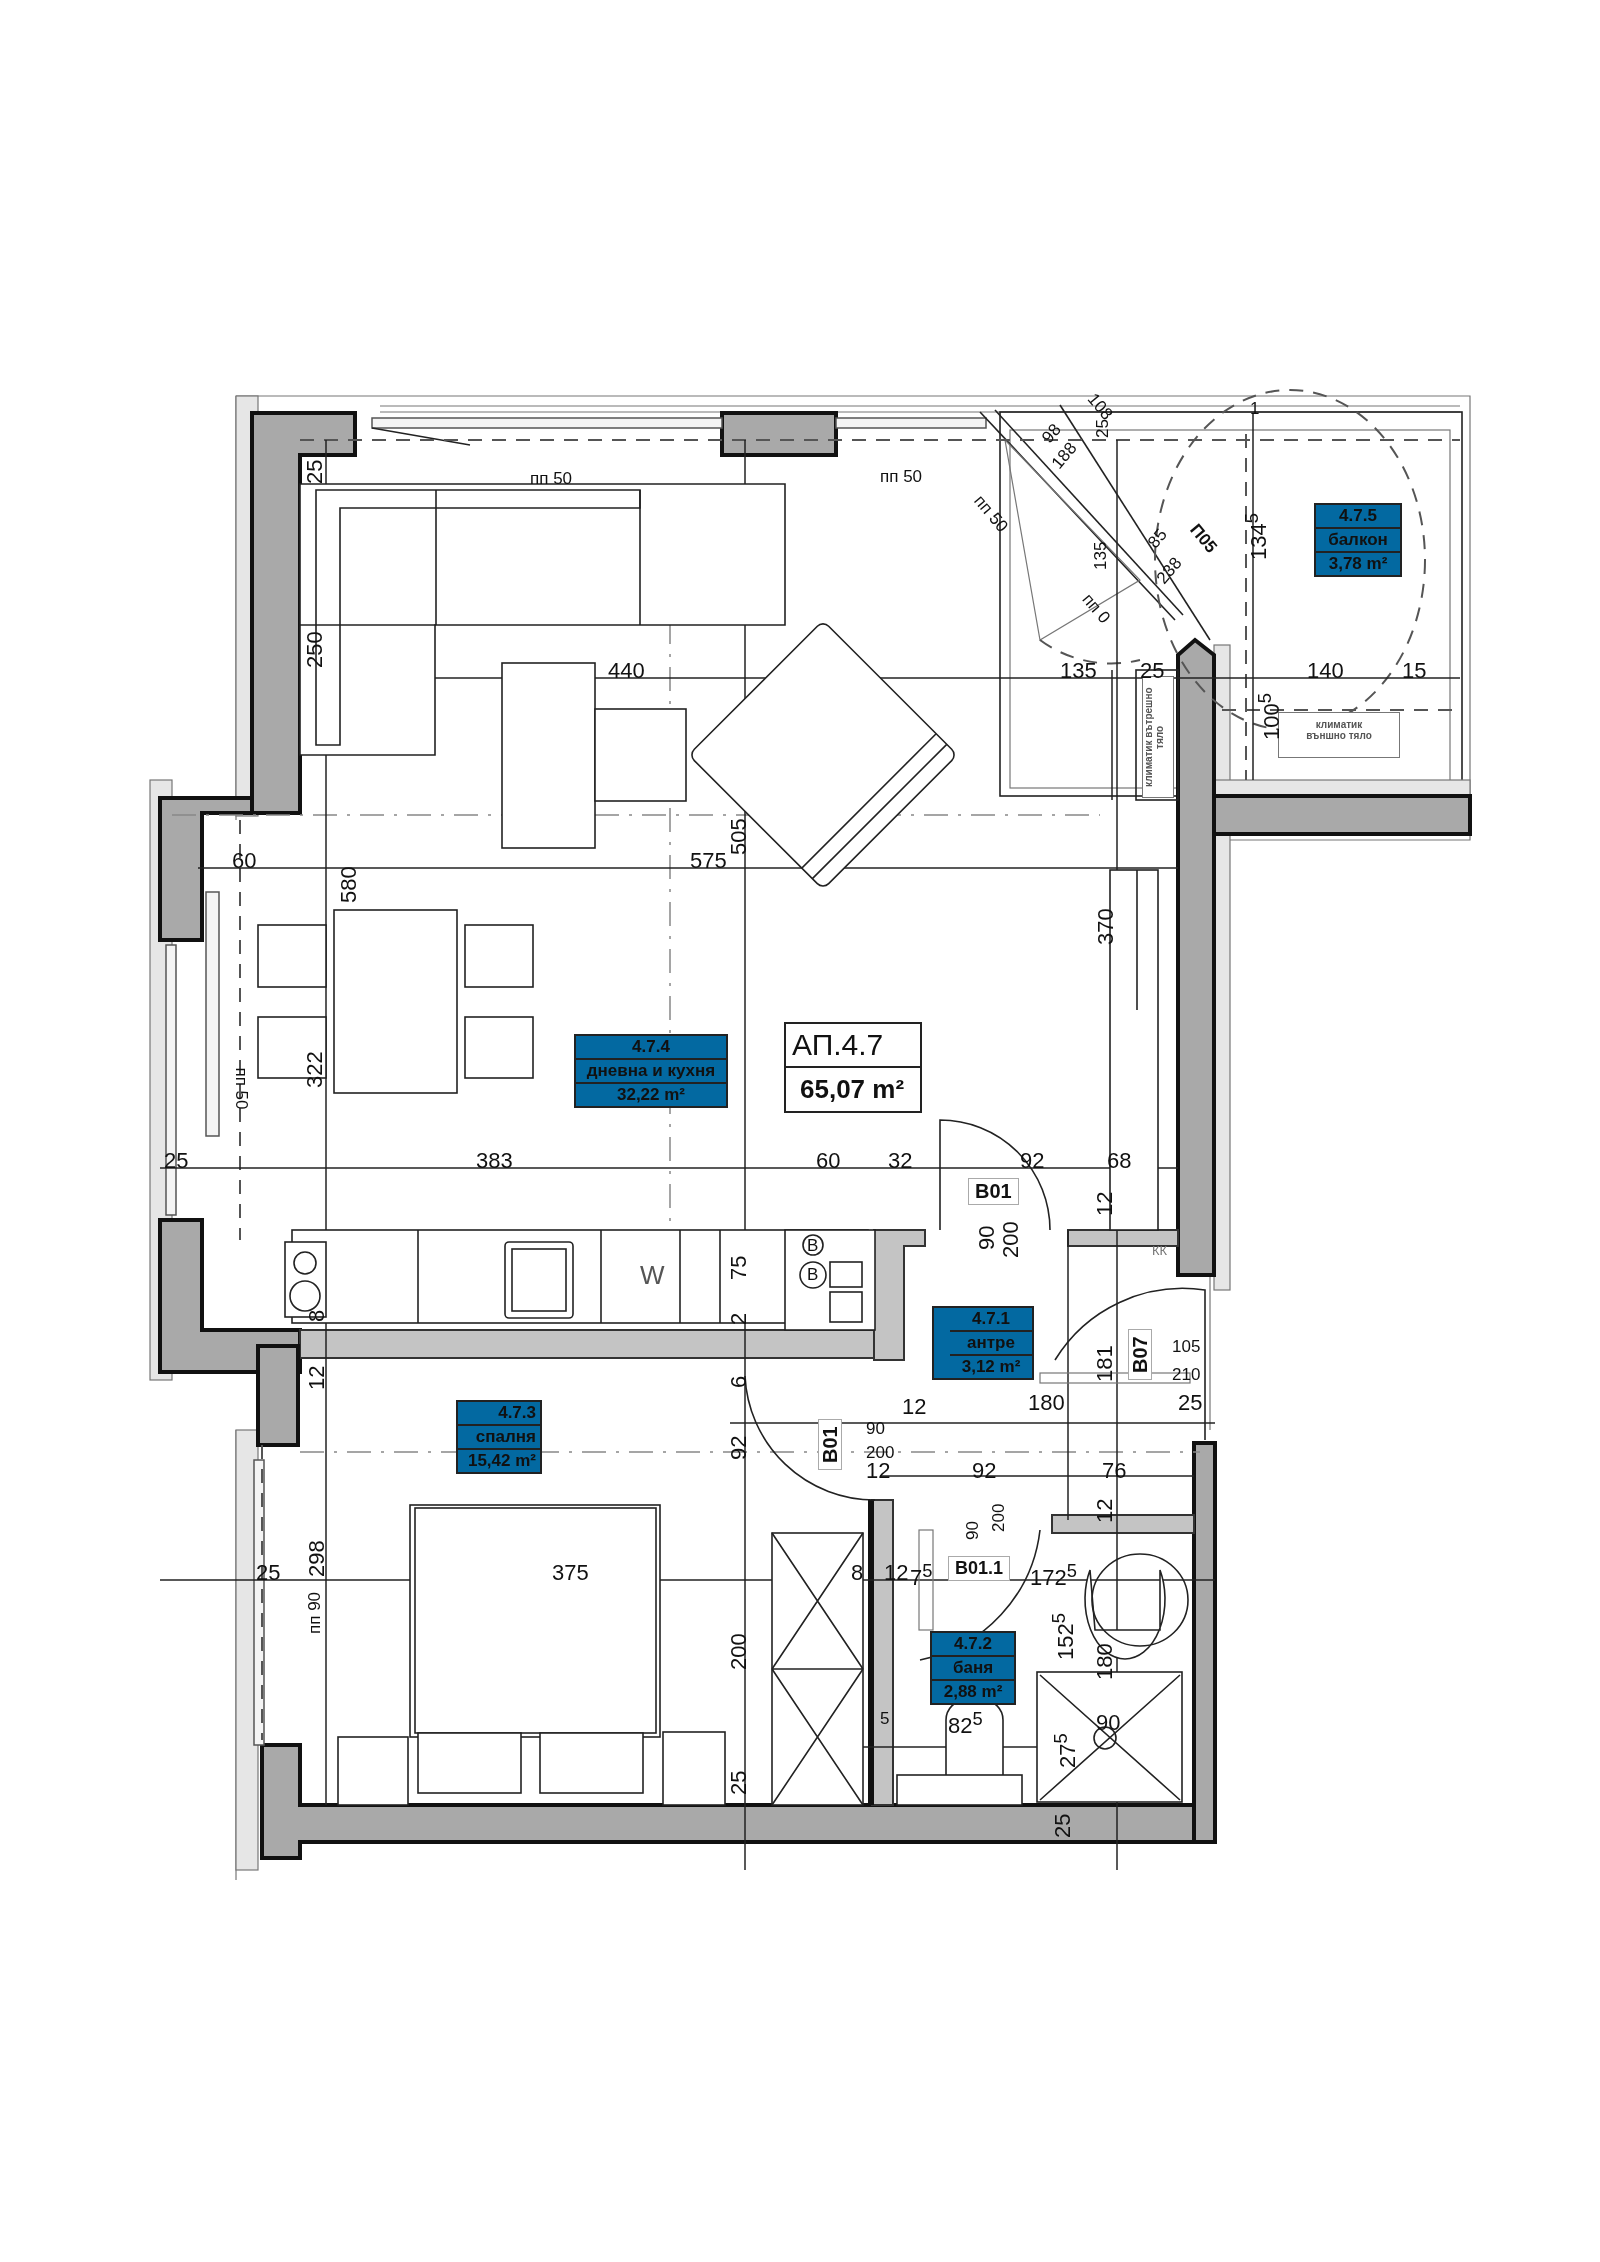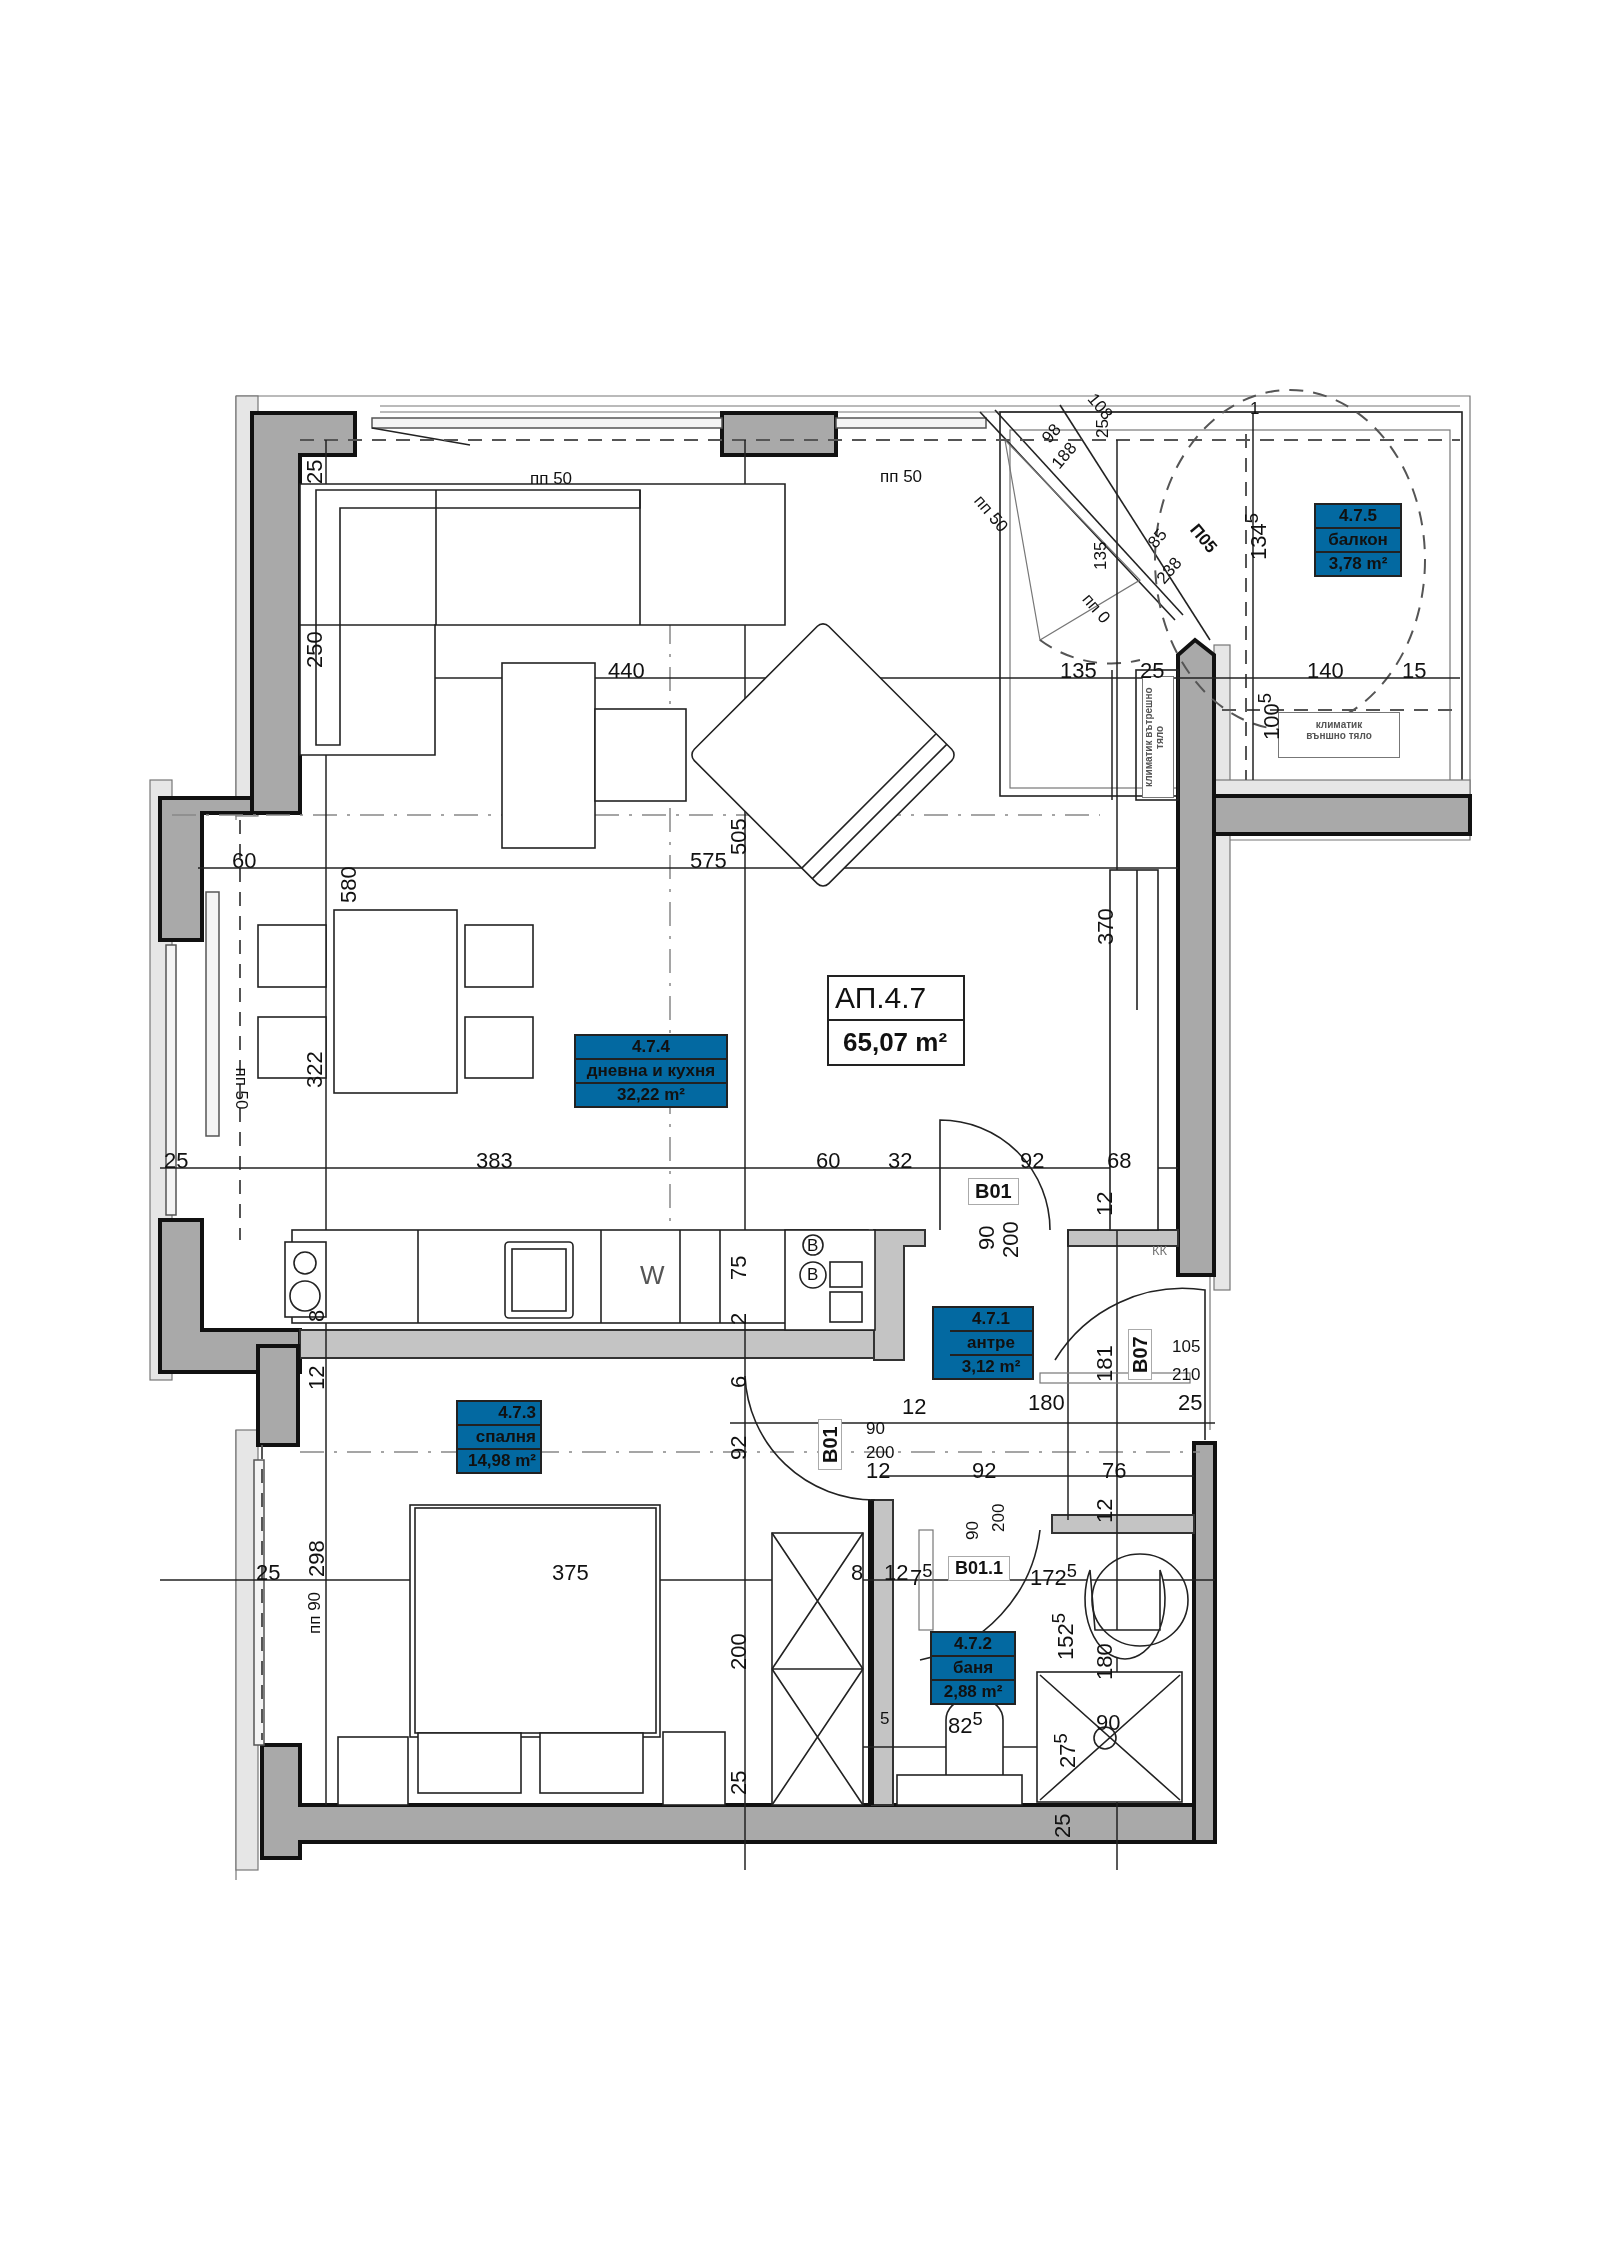--- a/index.html
+++ b/index.html
@@ -184,38 +184,38 @@
   <rect class="furn" x="946" y="1700" width="57" height="100" rx="20"></rect>
   <rect class="furn" x="897" y="1775" width="125" height="30"></rect>
   <rect class="thin-g" x="919" y="1530" width="14" height="100"></rect>
 </svg>
 
 <div class="room-tag" style="left:574px;top:1034px;width:150px;">
   <div>4.7.4</div>
   <div>дневна и кухня</div>
   <div>32,22 m²</div>
 </div>
-<div class="apt-tag" style="left:784px;top:975px;width:134px;margin-left:43px;">
+<div class="apt-tag" style="left:784px;top:1022px;width:134px;">
   <div class="t1">АП.4.7</div>
   <div class="t2">65,07 m²</div>
 </div>
 <div class="room-tag" style="left:1314px;top:503px;width:84px;">
   <div>4.7.5</div>
   <div>балкон</div>
   <div>3,78 m²</div>
 </div>
 <div class="room-tag" style="left:932px;top:1306px;width:82px;padding-left:16px;">
   <div>4.7.1</div>
   <div>антре</div>
   <div>3,12 m²</div>
 </div>
 <div class="room-tag" style="left:456px;top:1400px;width:82px;text-align:right;">
   <div>4.7.3</div>
   <div>спалня</div>
-  <div>14,98 m²</div>
+  <div>15,42 m²</div>
 </div>
 <div class="room-tag" style="left:930px;top:1631px;width:82px;">
   <div>4.7.2</div>
   <div>баня</div>
   <div>2,88 m²</div>
 </div>
 
 <div class="door-tag" style="left:968px;top:1178px;">В01</div>
 <div class="lbl v" style="left:976px;top:1250px;">90</div>
 <div class="lbl v" style="left:1000px;top:1258px;">200</div>

